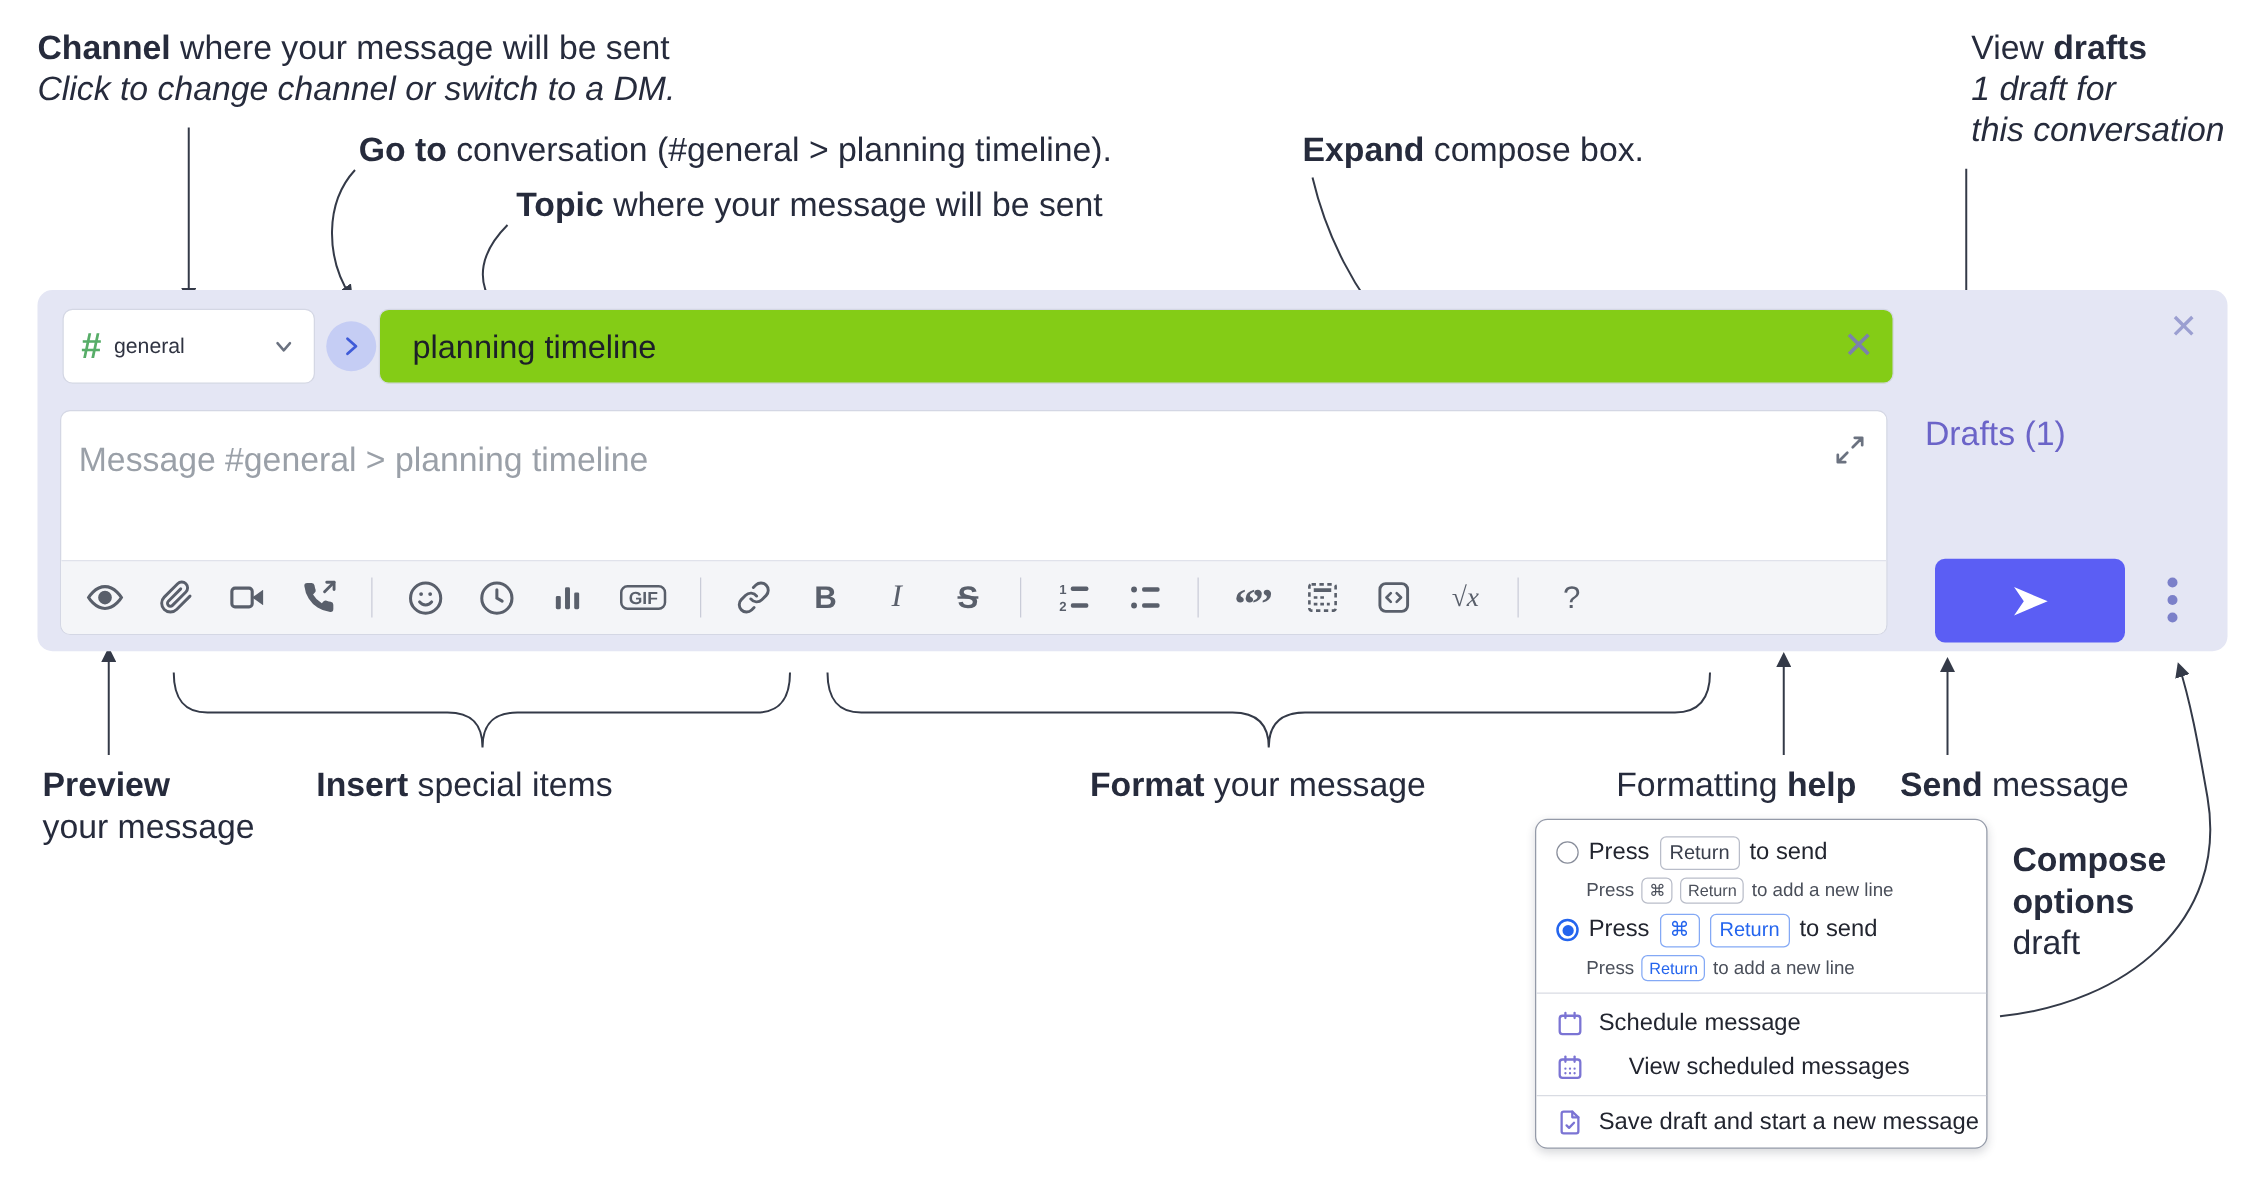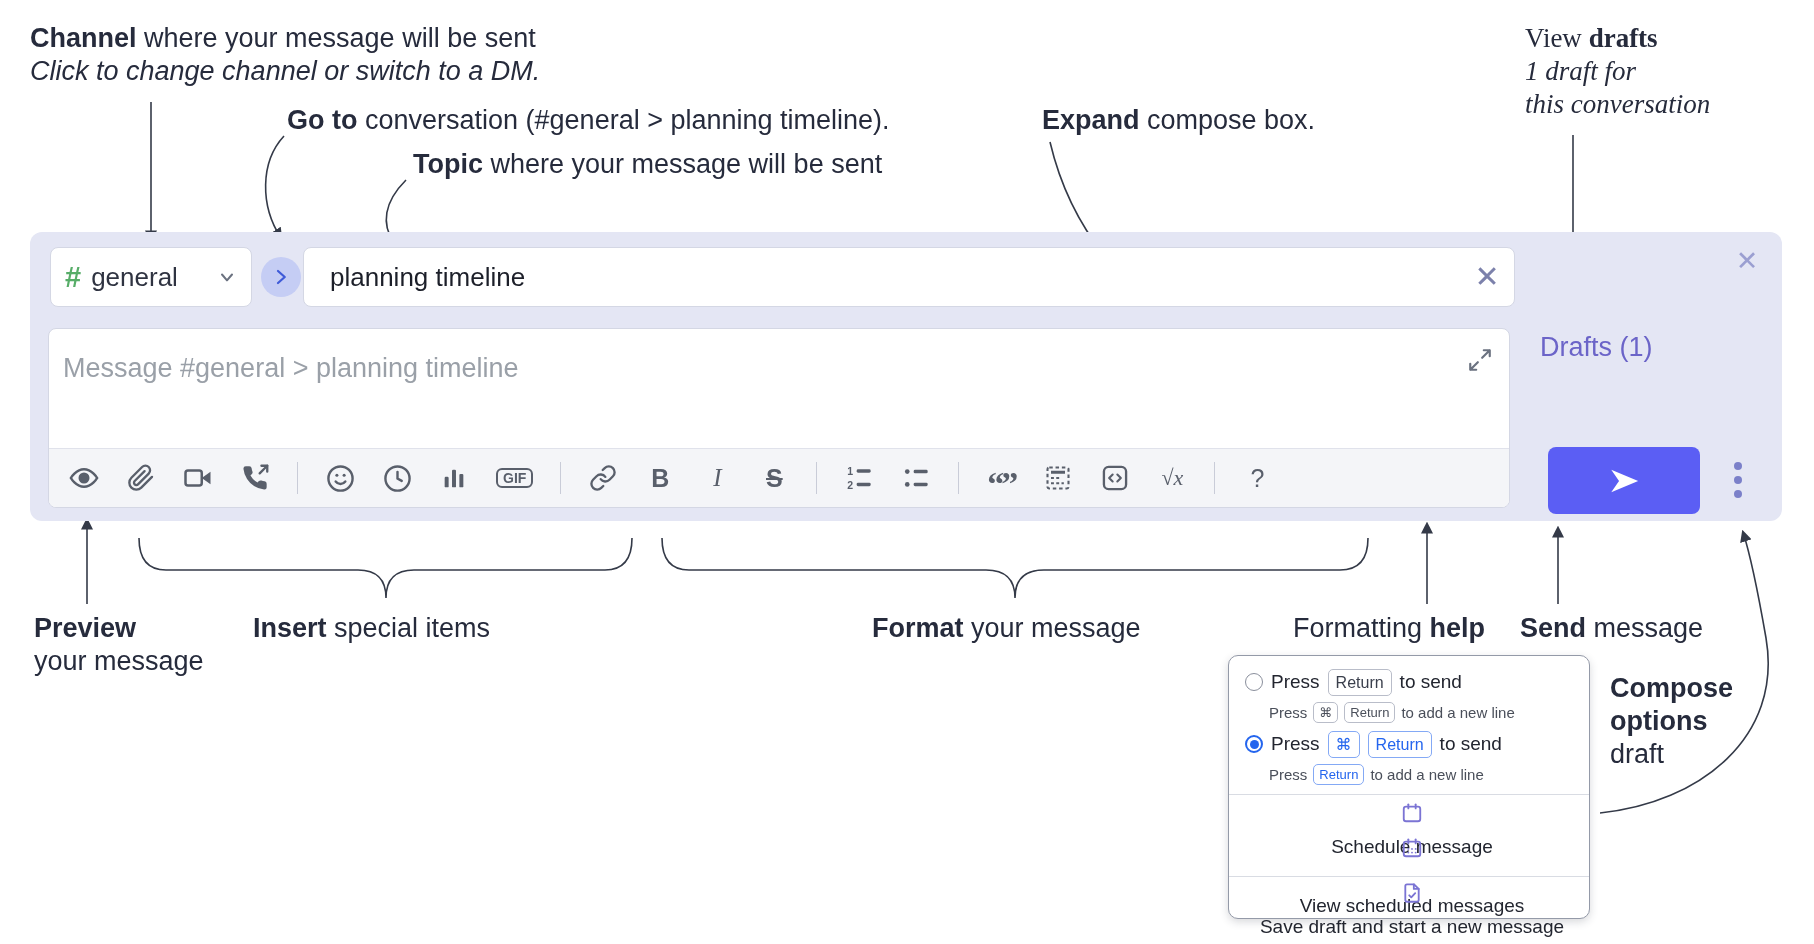--- a/index.html
+++ b/index.html
@@ -9,24 +9,24 @@
   .ann{position:absolute;font-size:27px;line-height:33px;white-space:nowrap;color:#262b3c;}
   .b{font-weight:700}
   .i{font-style:italic}
   
   .compose{position:absolute;left:30px;top:232px;width:1752px;height:289px;
            background:#e4e6f4;border-radius:12px;}
   .chan-btn{position:absolute;left:20px;top:15px;width:202px;height:60px;background:#fff;
             border:1px solid #d4d7e4;border-radius:8px;display:flex;align-items:center;
             padding:0 14px;box-sizing:border-box;gap:10px;cursor:pointer;}
   .hash{color:#57ad68;font-weight:700;font-size:29px;}
-  .chan-label{font-size:26px;color:#2f3341;flex:1;}
+  .chan-label{font-size:17px;color:#2f3341;flex:1;}
   .goto-btn{position:absolute;left:231px;top:25px;width:40px;height:40px;border-radius:50%;
             background:#c5cdf4;display:flex;align-items:center;justify-content:center;cursor:pointer;}
-  .topic-input{position:absolute;left:273px;top:15px;width:1212px;height:60px;background:#ffffff;
+  .topic-input{position:absolute;left:273px;top:15px;width:1212px;height:60px;background:#84cc16;
                border:1px solid #d4d7e4;border-radius:8px;box-sizing:border-box;
                font-family:"Liberation Sans",sans-serif;font-size:26px;color:#1c1f29;
                padding:0 60px 0 26px;}
   .topic-clear{position:absolute;left:1438px;top:26px;width:38px;height:38px;color:#7c81ab;
                font-size:30px;line-height:38px;text-align:center;cursor:pointer;}
   .box-close{position:absolute;right:18px;top:12px;width:34px;height:34px;color:#9b9fd1;
              font-size:27px;line-height:34px;text-align:center;cursor:pointer;}
   .msgbox{position:absolute;left:18px;top:96px;width:1462px;height:180px;background:#fff;
           border:1px solid #d4d7e4;border-radius:8px;box-sizing:border-box;overflow:hidden;}
   .msg-placeholder{position:absolute;left:14px;top:24px;font-size:27px;color:#9aa0a8;}
@@ -61,21 +61,21 @@
   .radio{width:18px;height:18px;border:1.5px solid #8a8f9c;border-radius:50%;box-sizing:border-box;flex:none;}
   .radio.sel{border:2px solid #2465ee;position:relative;}
   .radio.sel::after{content:"";position:absolute;left:2.5px;top:2.5px;width:9px;height:9px;
                     border-radius:50%;background:#2465ee;}
   .key{display:inline-block;border:1px solid #b9bdc9;border-radius:5px;padding:0 7px;
        line-height:25px;font-size:16px;color:#3a3f4c;background:#fff;}
   .key.sm{line-height:19px;font-size:13px;padding:0 5px;color:#4a4f5a;}
   .key.blue{border-color:#84a9f5;color:#2465ee;}
   .pdiv{position:absolute;left:0;right:0;height:1px;background:#d9dce3;}
   .pitem{position:absolute;left:16px;right:10px;display:flex;align-items:center;gap:12px;
-         font-size:19px;color:#22252f;white-space:nowrap;cursor:pointer;flex-direction:column;}
+         font-size:19px;color:#22252f;white-space:nowrap;cursor:pointer;}
   .pitem .ic{width:22px;height:22px;color:#7b74d4;flex:none;}
 </style>
 </head>
 <body>
 
 <div class="canvas">
 
   <svg class="overlay">
     <defs>
       <marker id="ah" viewBox="0 0 10 10" refX="8" refY="5" markerWidth="7.5" markerHeight="7.5" orient="auto-start-reverse">
@@ -103,21 +103,21 @@
   </div>
   <div class="ann" style="left:287px;top:104px;">
     <span class="b">Go to</span><span> conversation (#general &gt; planning timeline).</span>
   </div>
   <div class="ann" style="left:413px;top:148px;">
     <span class="b">Topic</span><span> where your message will be sent</span>
   </div>
   <div class="ann" style="left:1042px;top:104px;">
     <span class="b">Expand</span><span> compose box.</span>
   </div>
-  <div class="ann" style="left:1525px;top:22px;font-family:Liberation Serif, serif;">
+  <div class="ann" style="left:1577px;top:22px;">
     <div><span>View </span><span class="b">drafts</span></div>
     <div class="i">1 draft for</div>
     <div class="i">this conversation</div>
   </div>
 
   <div class="compose">
 
     <div class="chan-btn">
       <span class="hash">#</span>
       <span class="chan-label">general</span>

